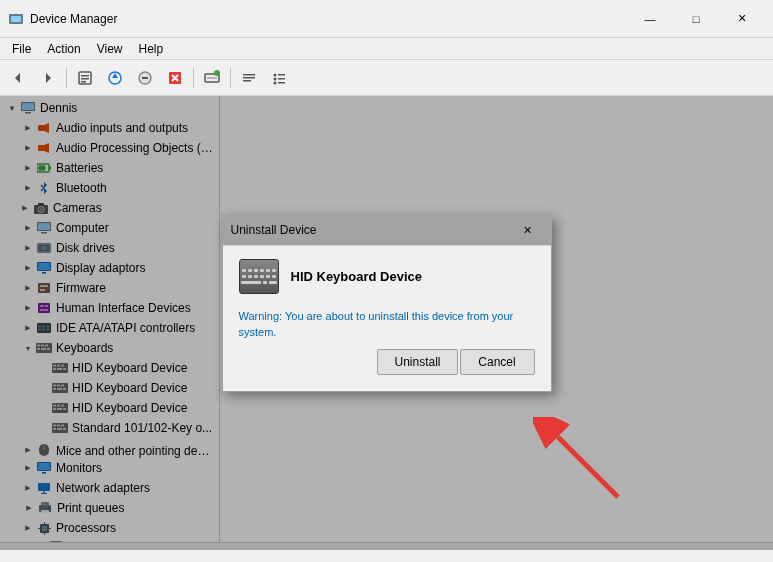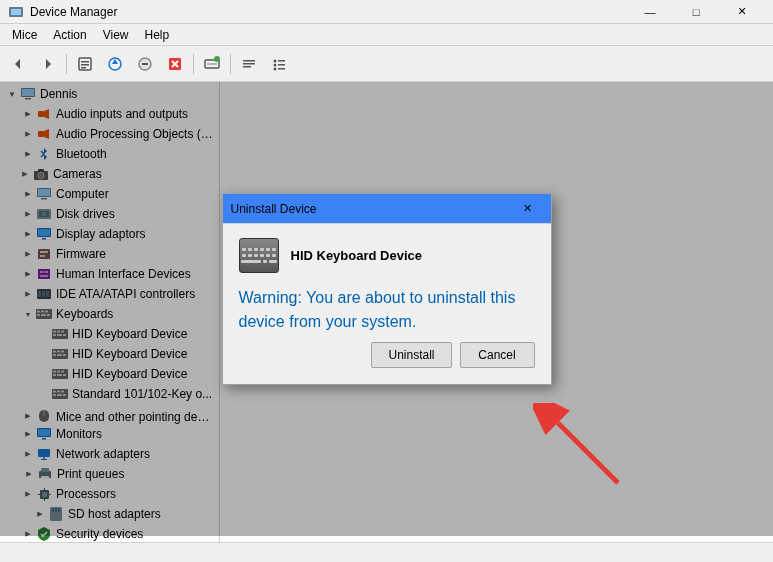--- a/index.html
+++ b/index.html
@@ -9,21 +9,21 @@
       font-family: 'Segoe UI', Tahoma, sans-serif;
       font-size: 12px;
       background: #f0f0f0;
       overflow: hidden;
       position: relative;
     }
 
     
     .title-bar {
       background: #f0f0f0;
-      height: 24px;
+      height: 38px;
       display: flex;
       align-items: center;
       padding: 0 8px;
       border-bottom: 1px solid #d0d0d0;
       user-select: none;
     }
     .title-bar-icon {
       width: 16px;
       height: 16px;
       margin-right: 6px;
@@ -184,21 +184,21 @@
     
     .dialog {
       background: #f0f0f0;
       border: 1px solid #a0a0a0;
       box-shadow: 4px 4px 12px rgba(0,0,0,0.4);
       width: 330px;
       position: relative;
       top: -20px;
     }
     .dialog-titlebar {
-      background: #3b82f6;
+      background: #a3a3a3;
       height: 30px;
       display: flex;
       align-items: center;
       padding: 0 8px;
       border-bottom: 1px solid #d0d0d0;
     }
     .dialog-title {
       flex: 1;
       font-size: 12px;
       color: #000;
@@ -230,29 +230,29 @@
       align-items: center;
       justify-content: center;
       margin-right: 12px;
     }
     .dialog-device-name {
       font-size: 13px;
       font-weight: 600;
       color: #000;
     }
     .dialog-warning {
-      font-size: 16px;
+      font-size: 11px;
       color: #0063b1;
       margin-bottom: 0;
       line-height: 1.5;
     }
     .dialog-buttons {
       display: flex;
       justify-content: flex-end;
-      gap: 8px;
+      gap: 2px;
       padding: 8px 0;
     }
     .dialog-btn {
       min-width: 75px;
       height: 26px;
       padding: 0 16px;
       font-size: 12px;
       cursor: pointer;
       background: #e0e0e0;
       border: 1px solid #a0a0a0;
@@ -305,21 +305,21 @@
   </div>
   <span class="title-bar-text">Device Manager</span>
   <div class="title-bar-controls">
     <button class="title-bar-btn">—</button>
     <button class="title-bar-btn">□</button>
     <button class="title-bar-btn close">✕</button>
   </div>
 </div>
 
 <div class="menu-bar">
-  <span class="menu-item">Mice</span>
+  <span class="menu-item">File</span>
   <span class="menu-item">Action</span>
   <span class="menu-item">View</span>
   <span class="menu-item">Help</span>
 </div>
 
 <div class="toolbar">
   <button class="toolbar-btn">
     <svg width="14" height="14" viewBox="0 0 14 14">
         <polygon points="9,2 4,7 9,12" fill="#555"></polygon>
       </svg>
@@ -415,20 +415,31 @@
         <div class="tree-item" style="padding-left: 20px;">
           <div class="expand-icon" style="font-size: 7px;">▶</div>
           <div class="tree-icon">
             <svg width="14" height="12" viewBox="0 0 14 12">
               <rect x="1" y="3" width="6" height="6" fill="#e65100" rx="1"></rect>
               <polygon points="7,3 12,1 12,11 7,9" fill="#e65100"></polygon>
             </svg>
           </div>
           <span class="tree-label">Audio Processing Objects (APOs)</span>
         </div>
+        <div class="tree-item" style="padding-left: 20px;">
+          <div class="expand-icon" style="font-size: 7px;">▶</div>
+          <div class="tree-icon">
+            <svg width="14" height="10" viewBox="0 0 14 10">
+              <rect x="0" y="1" width="12" height="8" rx="1" fill="none" stroke="#43a047" stroke-width="1.5"></rect>
+              <rect x="12" y="3" width="2" height="4" fill="#43a047" rx="1"></rect>
+              <rect x="1.5" y="2.5" width="7" height="5" fill="#43a047"></rect>
+            </svg>
+          </div>
+          <span class="tree-label">Batteries</span>
+        </div>
         <div class="tree-item" style="padding-left: 20px; align-items: center;">
           <div class="expand-icon" style="font-size: 7px;">▶</div>
           <div class="tree-icon">
             <svg width="10" height="14" viewBox="0 0 10 14">
               <path d="M5,1 L5,13 L8,10 L5,7 L8,4 Z" fill="#1565c0"></path>
               <line x1="5" y1="7" x2="2" y2="10" stroke="#1565c0" stroke-width="1.5"></line>
               <line x1="5" y1="7" x2="2" y2="4" stroke="#1565c0" stroke-width="1.5"></line>
             </svg>
           </div>
           <span class="tree-label">Bluetooth</span>

